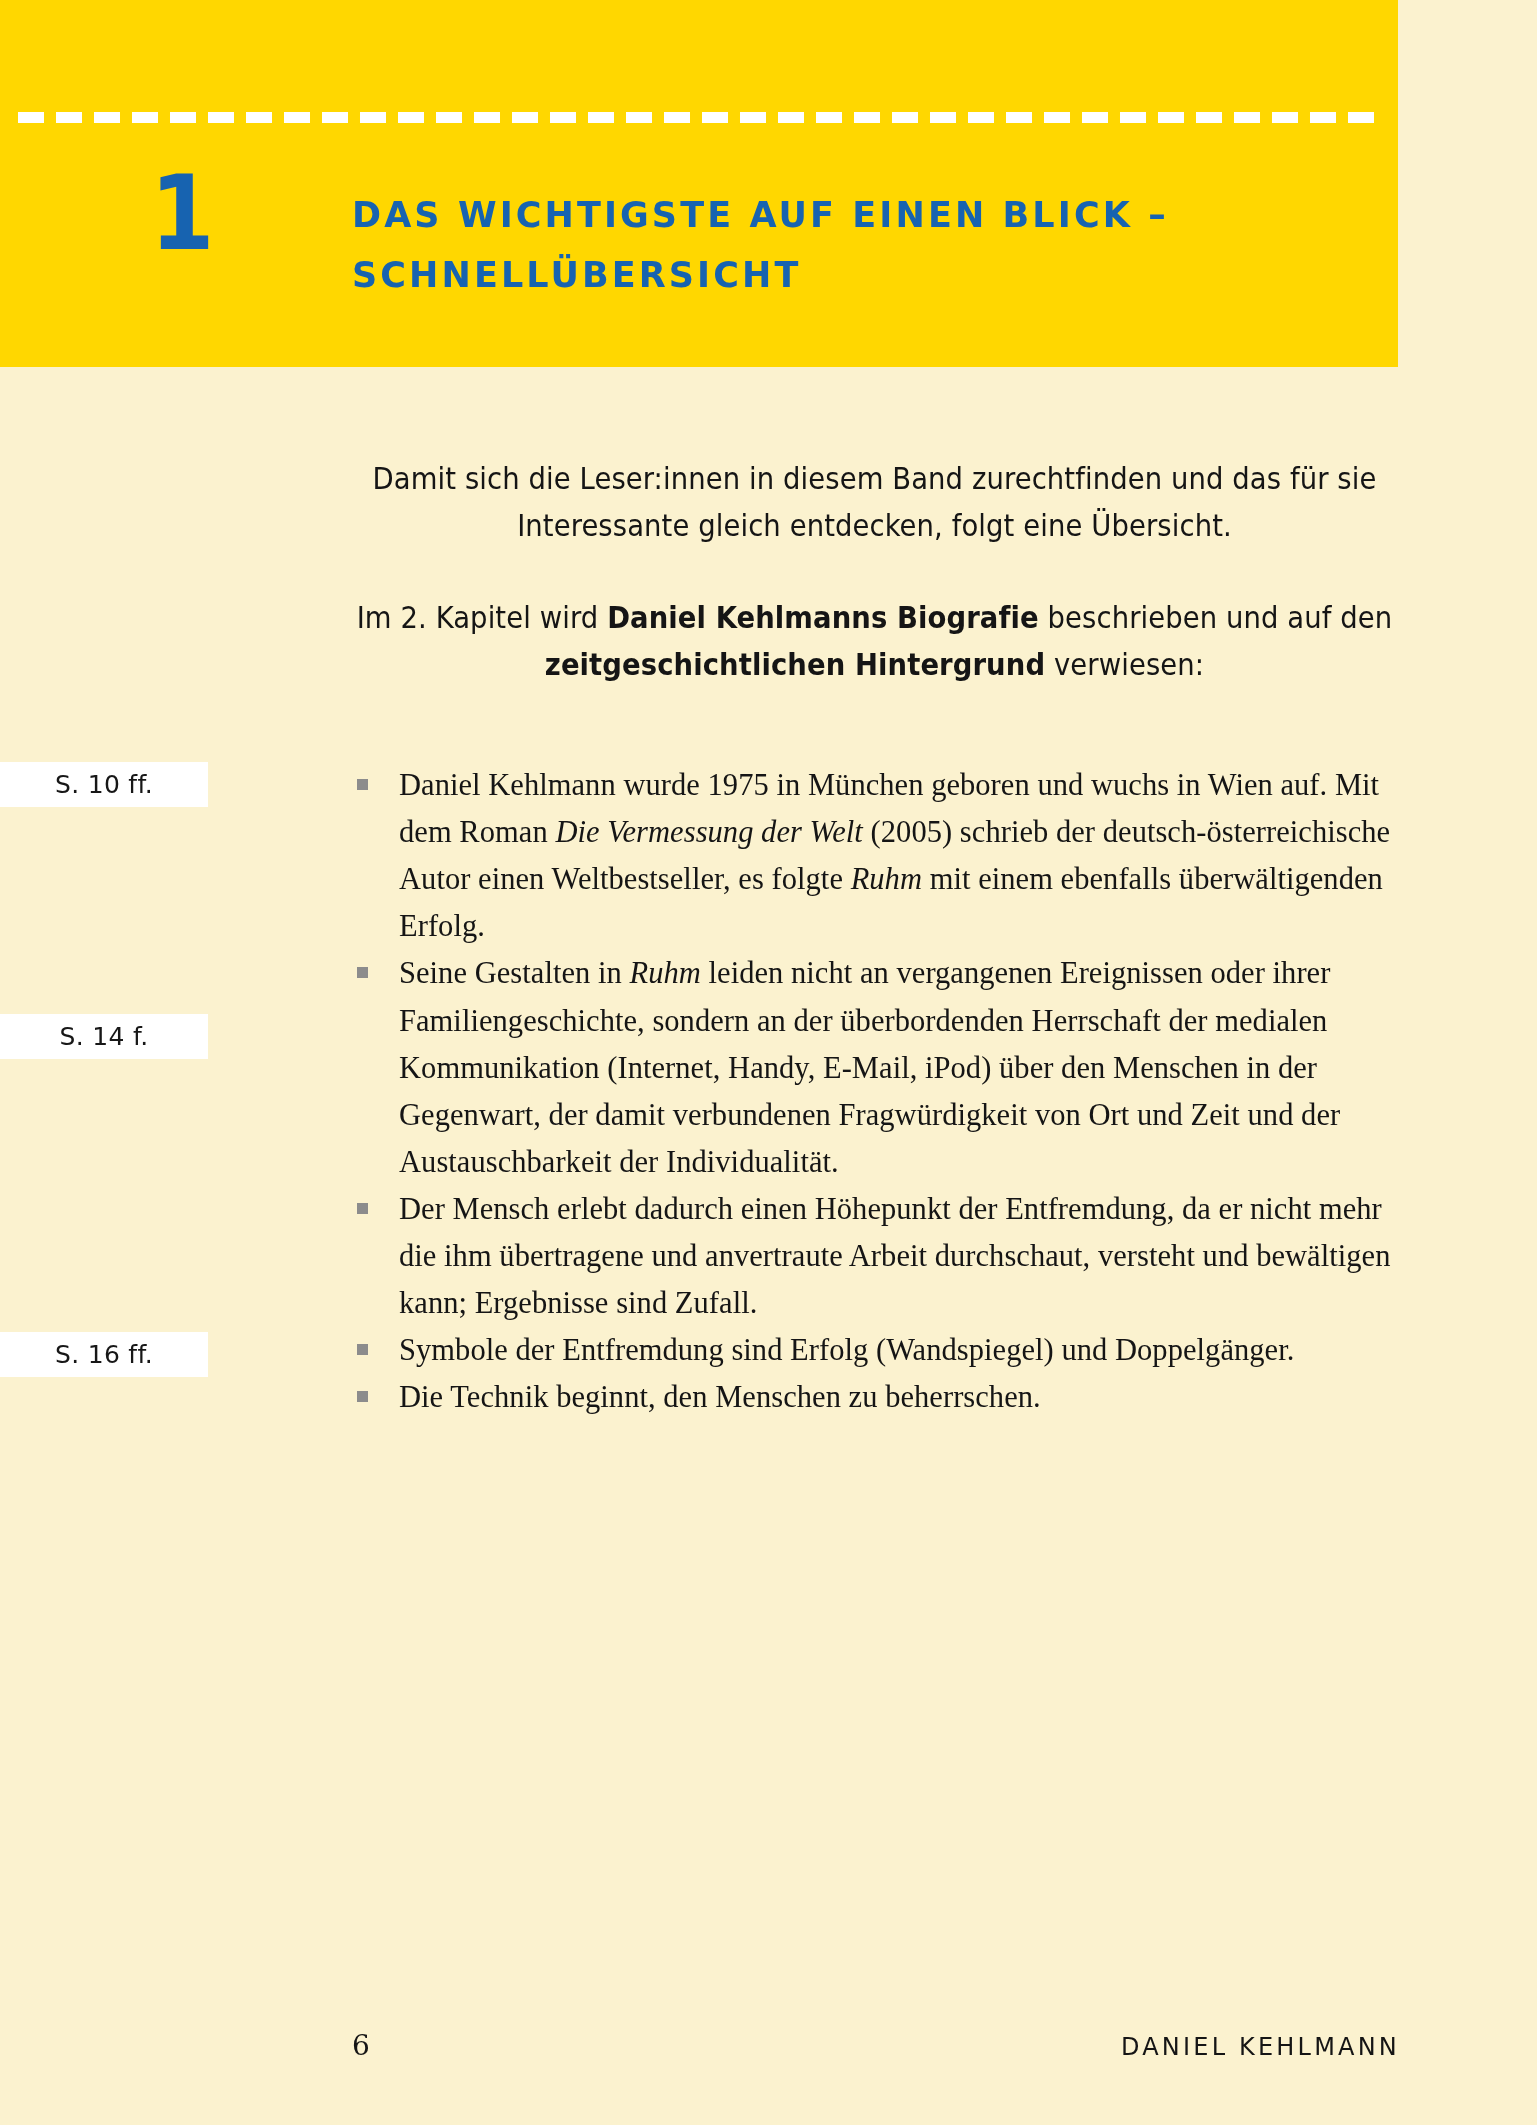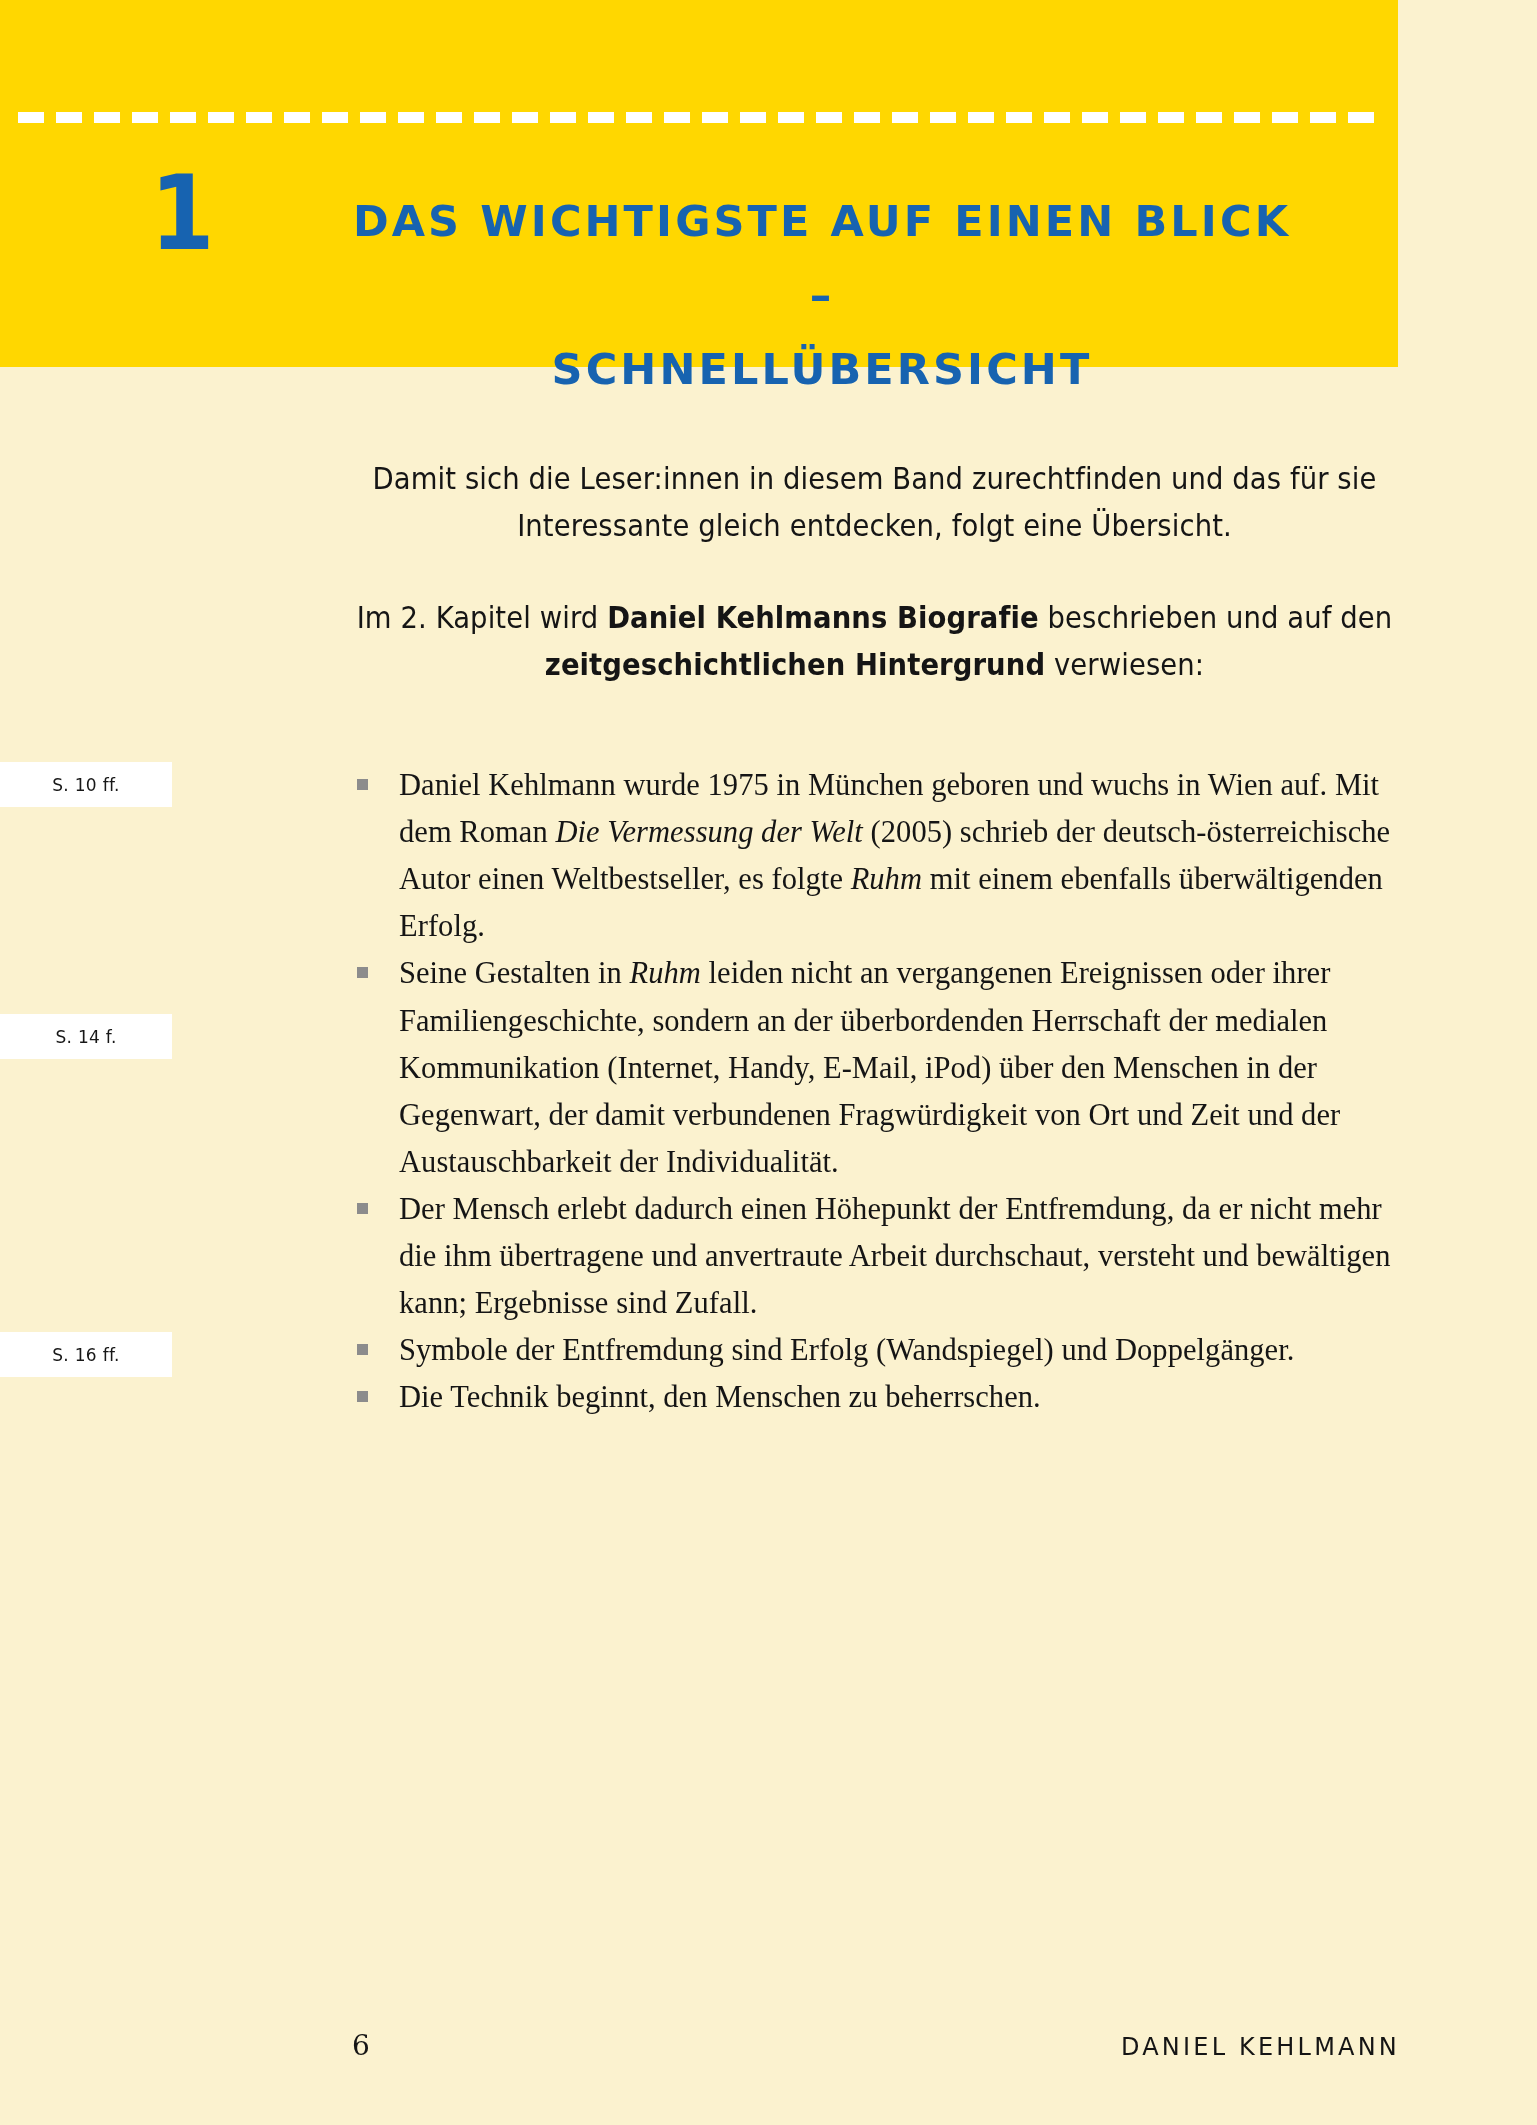--- a/index.html
+++ b/index.html
@@ -54,28 +54,27 @@
     font-weight: 700;
     color: #1763b0;
     font-family: "DejaVu Sans Condensed", "Liberation Sans Narrow", "Liberation Sans", sans-serif;
     letter-spacing: 0px;
   }
   .chapter-title {
     position: absolute;
     left: 352px;
     top: 185px;
     width: 940px;
-    font-size: 43px;
+    font-size: 35px;
     line-height: 1.72;
     font-weight: 700;
     color: #1763b0;
     letter-spacing: 3.1px;
     text-transform: uppercase;
     font-family: "DejaVu Sans", "Liberation Sans", sans-serif;
-    text-align: center;
   }
 
   
   .content {
     position: absolute;
     left: 352px;
     top: 455px;
     width: 1045px;
     text-align: center;
   }
@@ -113,27 +112,27 @@
     width: 11px;
     height: 11px;
     background: #8c8c8c;
   }
   .bullet-row i { font-style: italic; }
 
   
   .margin-ref {
     position: absolute;
     left: 0;
-    width: 172px;
+    width: 208px;
     height: 45px;
     background: #ffffff;
     display: flex;
     align-items: center;
     justify-content: center;
-    font-size: 17px;
+    font-size: 25px;
     color: #171717;
     font-family: "DejaVu Sans", "Liberation Sans", sans-serif;
     letter-spacing: 0.3px;
   }
 
   
   .footer-page {
     position: absolute;
     left: 352px;
     top: 2029px;

